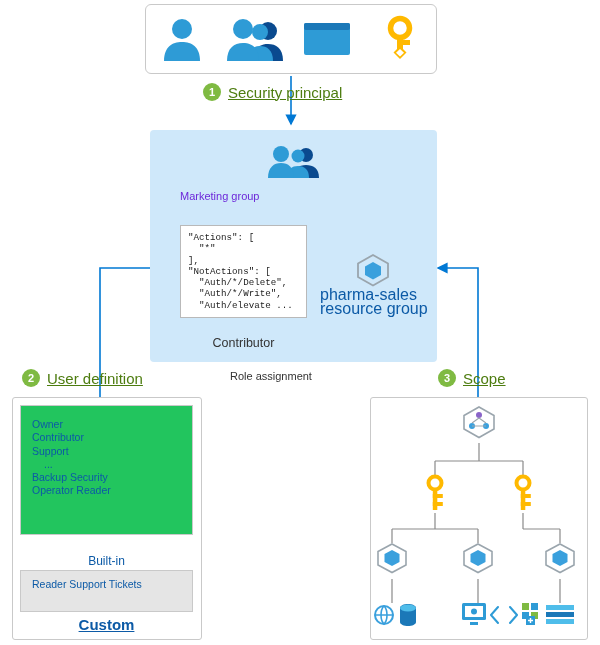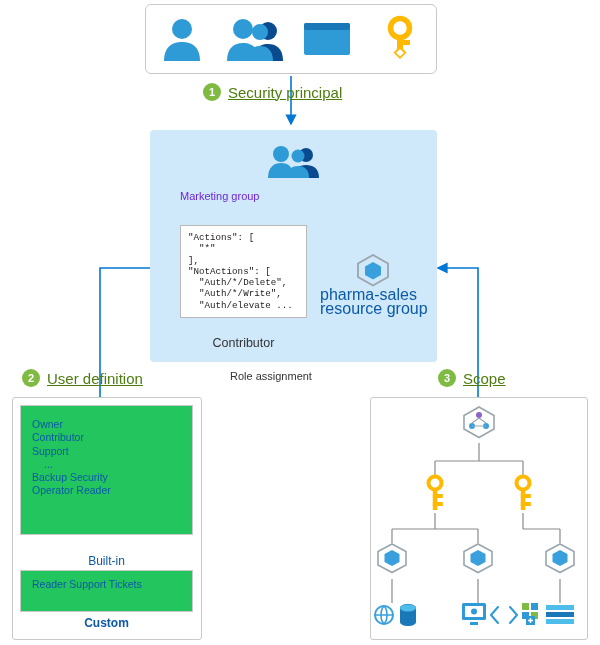--- a/index.html
+++ b/index.html
@@ -148,32 +148,33 @@
     width: 173px;
     text-align: center;
     font-size: 12px;
     font-weight: normal;
     color: #0c5aa6;
     margin-top: 16px;
   }
   #custom-box {
     left: 20px; top: 570px;
     width: 173px; height: 42px;
-    background: #22c55e;
+    background: #e5e5e5;
     border: 1px solid #c9c9c9;
     box-sizing: border-box;
     padding: 7px 11px;
   }
   #custom-caption {
     left: 20px; top: 616px;
     width: 173px;
     text-align: center;
-    font-size: 12px;
+    font-size: 15px;
     font-weight: bold;
     color: #0c5aa6;
+    text-decoration: underline;
   }
 
   
   #scope-panel {
     left: 370px; top: 397px;
     width: 218px; height: 243px;
     background: #ffffff;
     border: 1px solid #c9c9c9;
     border-radius: 3px;
     box-sizing: border-box;

